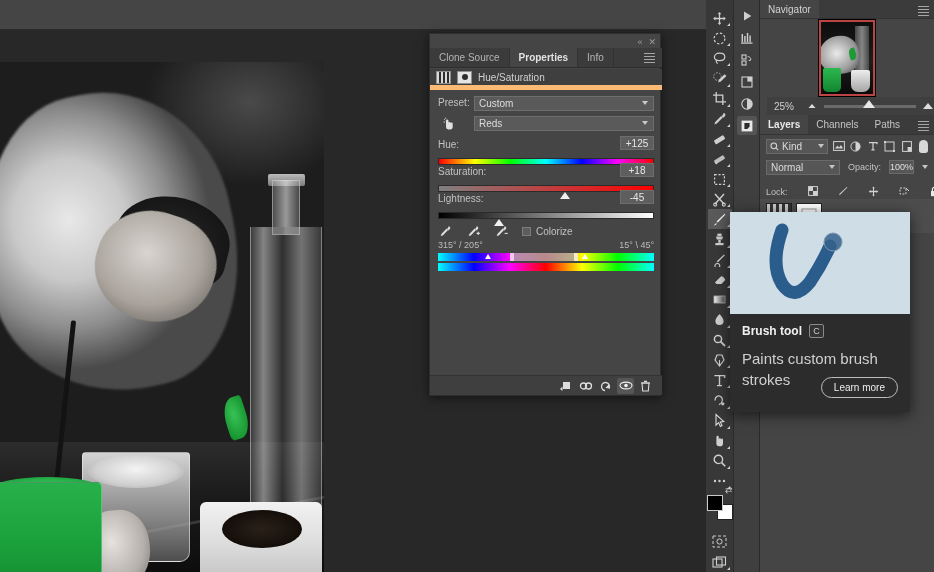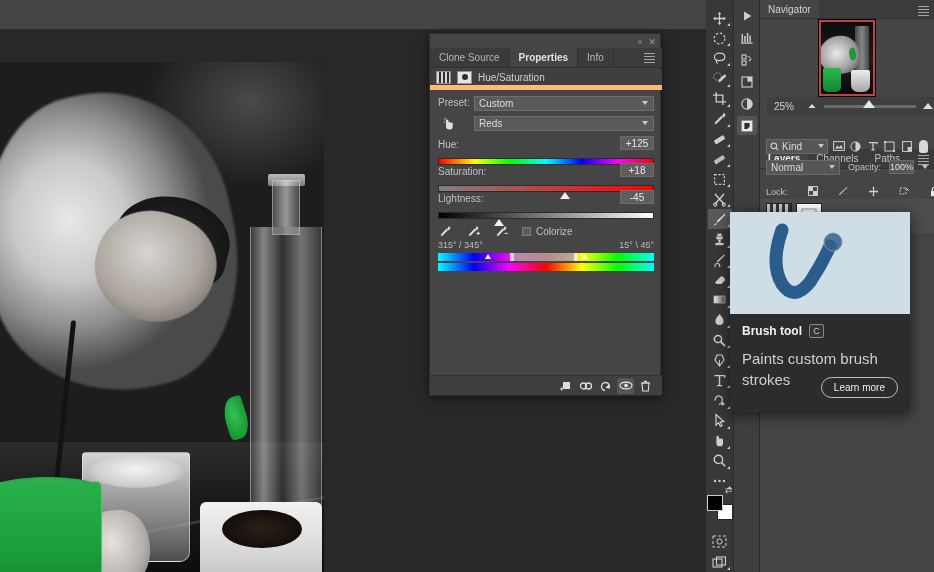--- a/index.html
+++ b/index.html
@@ -276,21 +276,21 @@
   #nt-mug { left:30px;top:48px;width:19px;height:22px; background: linear-gradient(180deg,#ededed,#a6a6a6); border-radius:2px 2px 7px 7px; }
   #nt-leaf { left:28px;top:26px;width:7px;height:12px; background:#1f9a38; border-radius:60% 10% 55% 15%; transform:rotate(-18deg); }
   #nav-zoomrow { position:absolute; left:7px; bottom:0; width:174px; height:18px; background:#3f3f3f; display:flex; align-items:center; }
   #nav-pct { width:40px; font-size:10px; color:#cfcfcf; padding-left:7px; }
   .zoomtri { width:0;height:0;border-left:5px solid transparent;border-right:5px solid transparent;border-bottom:6px solid #dcdcdc; cursor:pointer; }
   #nav-slider { flex:1; height:3px; background:#6a6a6a; margin:0 7px; position:relative; cursor:pointer; }
   #nav-slider-knob { position:absolute; left:42%; top:-5px; width:0;height:0;
     border-left:6px solid transparent;border-right:6px solid transparent;border-bottom:8px solid #e8e8e8; }
 
   #layers-panel { position:absolute; left:0; top:115px; width:174px; height:457px; background:#454545; }
-  #lay-tabbar { height:20px; background:#3b3b3b; display:flex; align-items:stretch; border-bottom:1px solid #333; position:relative;margin-top:34px; }
+  #lay-tabbar { height:20px; background:#3b3b3b; display:flex; align-items:stretch; border-bottom:1px solid #333; position:relative; }
   .ltab { padding:0 8px; display:flex; align-items:center; font-size:10px; color:#c4c4c4; cursor:pointer; }
   .ltab.active { background:#454545; color:#e8e8e8; font-weight:bold; }
   #lay-menu { position:absolute; right:5px; top:6px; width:11px;height:8px; cursor:pointer; }
   #lay-menu i { display:block;height:1px;background:#a5a5a5;margin-bottom:2px; }
 
   #filter-row { position:absolute; left:0; top:20px; width:174px; height:22px; display:flex; align-items:center; padding:0 6px; gap:4px; }
   #kind-dd { width:62px; height:15px; background:#565656; border:1px solid #6a6a6a; display:flex; align-items:center; gap:3px; padding:0 3px; font-size:10px; color:#dcdcdc; position:relative; cursor:pointer; }
   #kind-dd .cv { position:absolute; right:3px; top:4px; width:0;height:0;border-left:3px solid transparent;border-right:3px solid transparent;border-top:4px solid #c5c5c5; }
   .fic { width:13px; height:14px; display:flex; align-items:center; justify-content:center; cursor:pointer; }
   #filter-toggle { width:9px;height:13px; background:#d8d8d8; border-radius:5px 5px 3px 3px; margin-left:auto; cursor:pointer; }
@@ -455,21 +455,21 @@
         </svg>
       </span>
       <span id="colorize-row">
         <span class="chk"></span>
         <span class="lbl">Colorize</span>
       </span>
     </div>
 
     <div class="prow" style="top:206px;">
       <div class="degbar">
-        <span>315° / 345°</span>
+        <span>315° / 205°</span>
         <span>15° \ 45°</span>
       </div>
     </div>
 
     <div class="prow" style="top:219px;">
       <div style="position:relative;">
         <div class="spectrum"></div>
         <div id="range-ctl">
           <span class="rng-handle" style="left:-3px;"></span>
           <span class="rng-handle" style="right:-3px;"></span>

